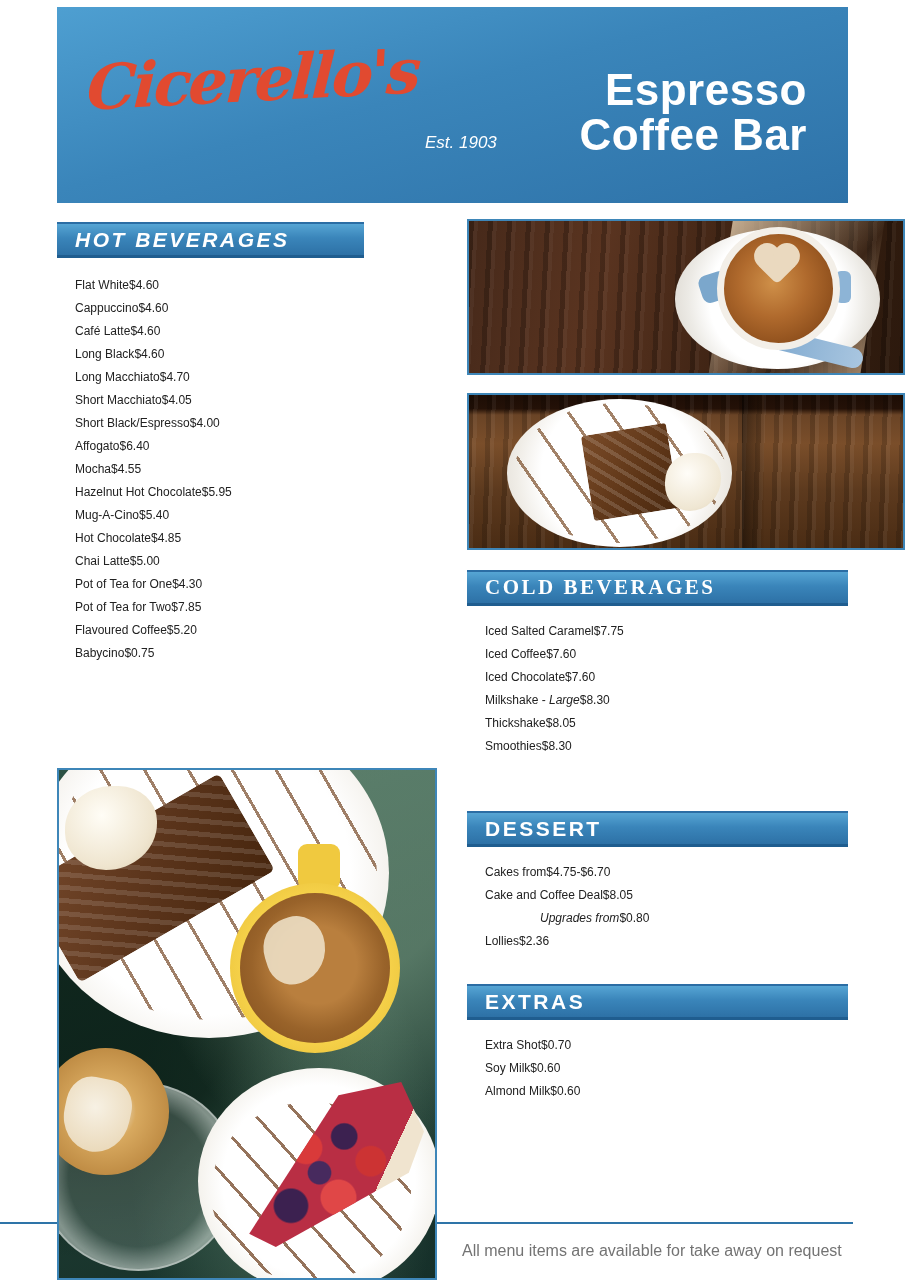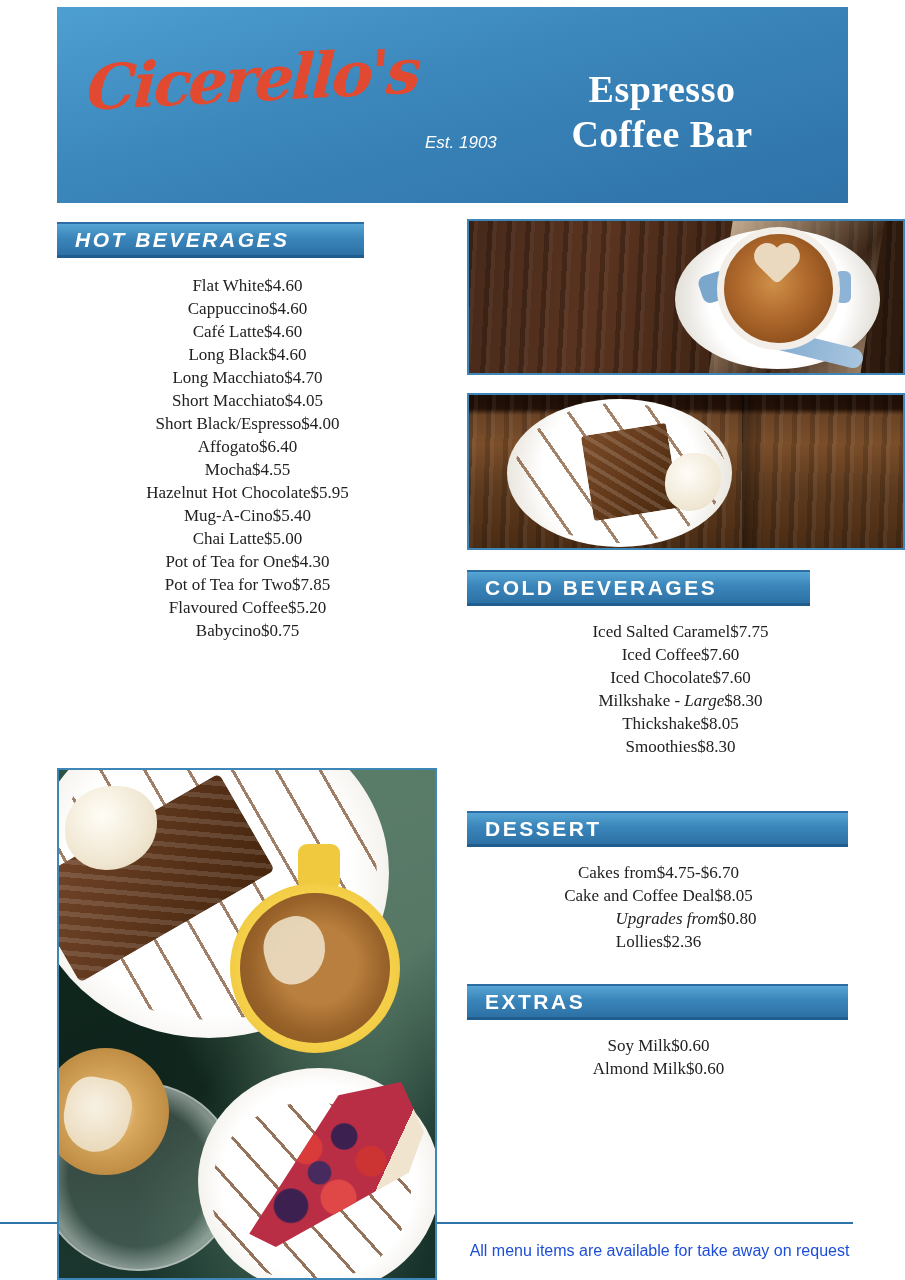--- a/index.html
+++ b/index.html
@@ -6,40 +6,40 @@
   .page{position:relative;width:905px;height:1280px;background:#ffffff;overflow:hidden;
         font-family:"Liberation Sans",sans-serif;color:#212121;}
 
   
   .hero{position:absolute;left:57px;top:7px;width:791px;height:196px;
         background:linear-gradient(165deg,#4e9fd1 0%,#3a85ba 45%,#2e72a8 100%);}
   .logo{position:absolute;left:30px;top:36px;font-family:"DejaVu Serif",serif;
         font-style:italic;font-weight:bold;font-size:62px;color:#e14a30;
         letter-spacing:-3px;transform:rotate(-3deg) skewX(-6deg);white-space:nowrap;}
   .est{position:absolute;left:368px;top:126px;color:#ffffff;font-style:italic;font-size:17px;}
-  .hero-title{position:absolute;left:460px;top:60px;width:290px;text-align:center;
-        color:#ffffff;font-weight:bold;font-size:38px;line-height:45px;letter-spacing:.5px;font-family:Liberation Serif, serif;}
+  .hero-title{position:absolute;left:460px;top:60px;width:290px;text-align:right;
+        color:#ffffff;font-weight:bold;font-size:44px;line-height:45px;letter-spacing:.5px;}
 
   
   .section-bar{position:absolute;height:36px;box-sizing:border-box;color:#fff;
         font-weight:bold;font-size:21px;letter-spacing:2.5px;line-height:31px;padding-left:18px;
         background:linear-gradient(180deg,#56a5d4 0%,#3a85ba 45%,#2d71a6 100%);
         border-top:2px solid #2b6da4;border-bottom:3px solid #1f5d8f;}
   #hot-bar{left:57px;top:222px;width:307px;font-style:italic;}
-  #cold-bar{left:467px;top:570px;width:343px;}
+  #cold-bar{left:467px;top:570px;width:381px;font-family:Liberation Serif, serif;}
   #dessert-bar{left:467px;top:811px;width:381px;}
   #extras-bar{left:467px;top:984px;width:381px;}
 
   
   .menu-list{position:absolute;}
   #hot-list{left:75px;top:274px;width:345px;}
-  #cold-list{left:507px;top:620px;width:347px;}
+  #cold-list{left:485px;top:620px;width:347px;}
   #dessert-list{left:485px;top:861px;width:347px;}
   #extras-list{left:485px;top:1034px;width:347px;}
-  .row{display:flex;justify-content:center;height:23px;line-height:23px;font-size:17px;font-family:Liberation Serif, serif;}
+  .row{display:flex;justify-content:flex-start;height:23px;line-height:23px;font-size:12px;}
   .nm{white-space:pre;}
   .it{font-style:italic;}
   .pr{text-align:right;}
   .sub .nm{font-style:italic;padding-left:55px;}
 
   .note{position:absolute;left:75px;top:717px;font-size:15.5px;color:#3d7aa8;}
 
   
   .photo{position:absolute;border:2px solid #3e86b8;box-sizing:border-box;overflow:hidden;}
   .photo *{position:absolute;}
@@ -113,22 +113,22 @@
           radial-gradient(circle at 30% 75%,#3c2150 0 9%,transparent 10%),
           radial-gradient(circle at 45% 55%,#472a5e 0 8%,transparent 9%),
           radial-gradient(circle at 58% 33%,#3c2150 0 8%,transparent 9%),
           radial-gradient(circle at 38% 40%,#d93a3a 0 10%,transparent 11%),
           radial-gradient(circle at 55% 70%,#e04747 0 11%,transparent 12%),
           radial-gradient(circle at 72% 48%,#cc3333 0 9%,transparent 10%),
           linear-gradient(115deg,#b92e44 0 72%,#f0e4cf 72% 82%,#e3d3b6 82%);}
 
   
   .rule{position:absolute;left:0;top:1222px;width:853px;height:2px;background:#2e74a8;z-index:1;}
-  .footer-note{position:absolute;left:462px;top:1242px;width:395px;text-align:center;
-        font-size:16px;color:#1d4ed8;}
+  .footer-note{position:absolute;left:462px;top:1242px;width:395px;text-align:left;
+        font-size:16px;color:#737373;}
 </style>
 </head>
 <body>
 
 <div class="page">
 
   <header class="hero">
     <div class="logo">Cicerello's</div>
     <div class="est">Est. 1903</div>
     <div class="hero-title">
@@ -177,20 +177,24 @@
       </div>
     <div class="row">
         <span class="nm">Hazelnut Hot Chocolate</span>
         <span class="pr">$5.95</span>
       </div>
     <div class="row">
         <span class="nm">Mug-A-Cino</span>
         <span class="pr">$5.40</span>
       </div>
     <div class="row">
+        <span class="nm">Hot Chocolate</span>
+        <span class="pr">$4.85</span>
+      </div>
+    <div class="row">
         <span class="nm">Chai Latte</span>
         <span class="pr">$5.00</span>
       </div>
     <div class="row">
         <span class="nm">Pot of Tea for One</span>
         <span class="pr">$4.30</span>
       </div>
     <div class="row">
         <span class="nm">Pot of Tea for Two</span>
         <span class="pr">$7.85</span>
@@ -266,20 +270,24 @@
         <span class="pr">$0.80</span>
       </div>
     <div class="row">
         <span class="nm">Lollies</span>
         <span class="pr">$2.36</span>
       </div>
   </div>
 
   <div class="section-bar" id="extras-bar">EXTRAS</div>
   <div class="menu-list" id="extras-list">
+    <div class="row">
+        <span class="nm">Extra Shot</span>
+        <span class="pr">$0.70</span>
+      </div>
     <div class="row">
         <span class="nm">Soy Milk</span>
         <span class="pr">$0.60</span>
       </div>
     <div class="row">
         <span class="nm">Almond Milk</span>
         <span class="pr">$0.60</span>
       </div>
   </div>
 

